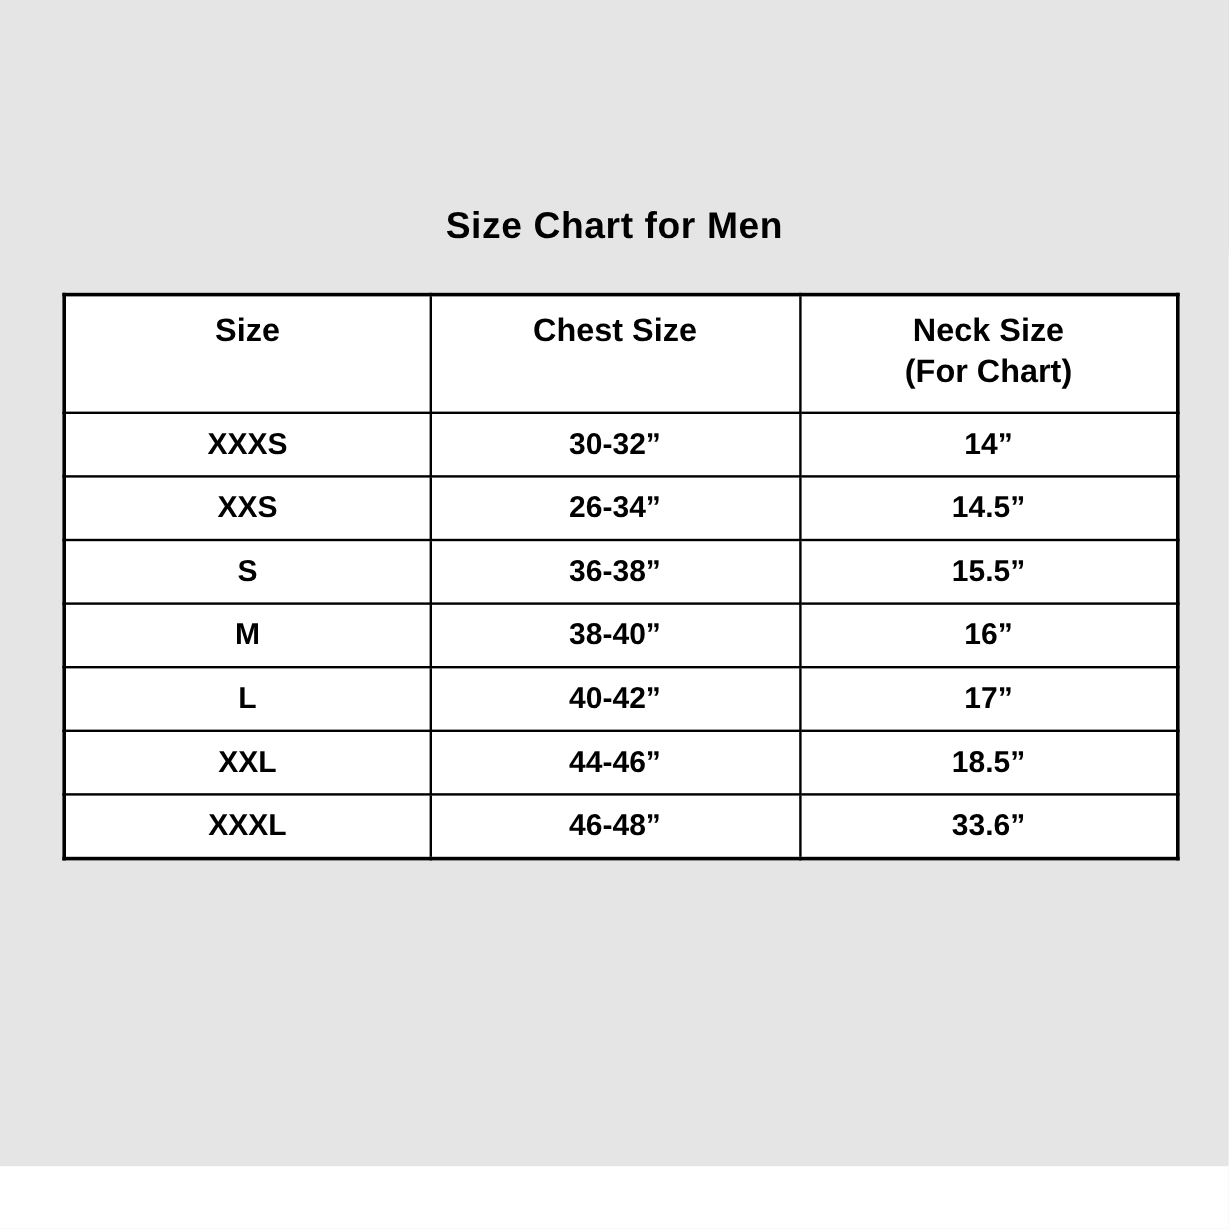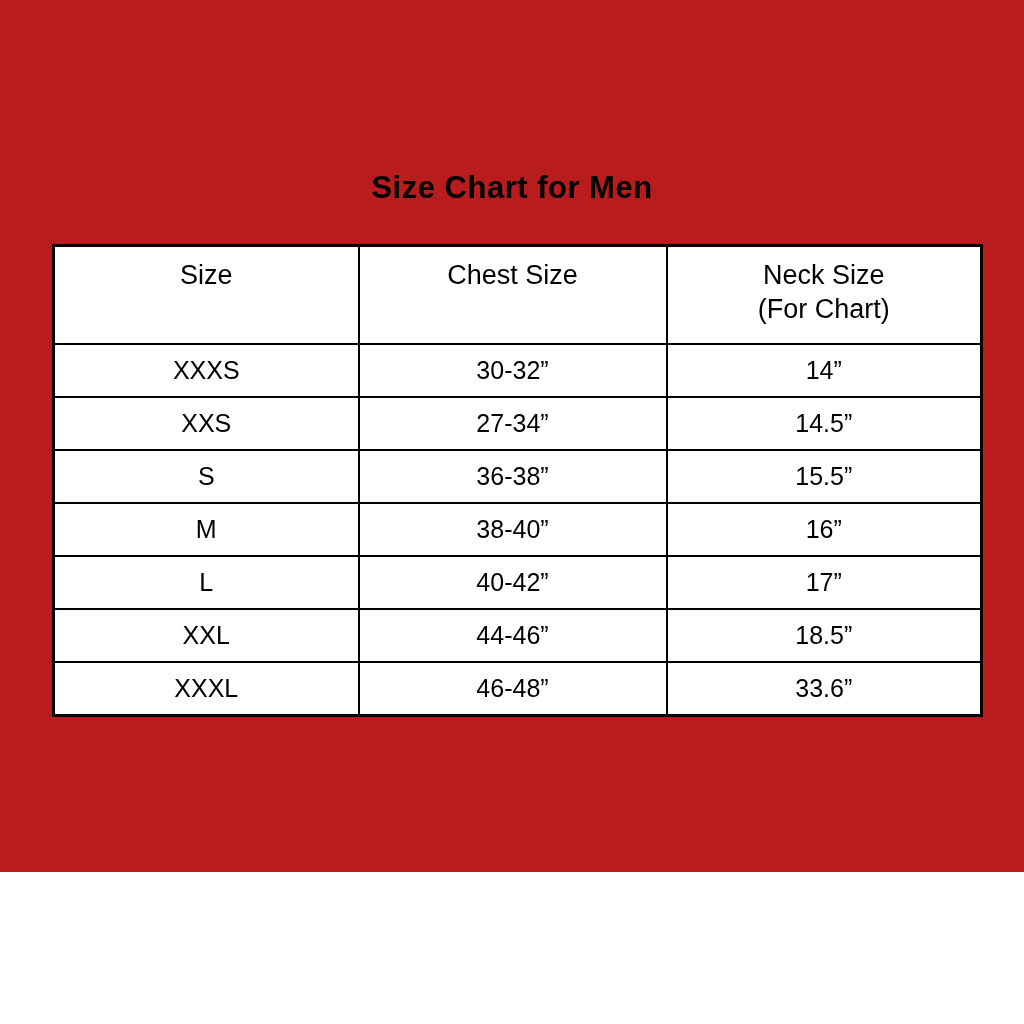--- a/index.html
+++ b/index.html
@@ -5,22 +5,22 @@
   html, body {
     margin: 0;
     padding: 0;
     background: #ffffff;
     font-family: "Liberation Sans", "DejaVu Sans", sans-serif;
     color: #000000;
   }
   .canvas {
     position: relative;
     width: 1024px;
-    height: 872px;
-    background: #b91c1c;
+    height: 972px;
+    background: #e5e5e5;
     overflow: hidden;
   }
   .chart-title {
     position: absolute;
     top: 170px;
     left: 0;
     width: 1024px;
     text-align: center;
     font-size: 31px;
     font-weight: 700;
@@ -33,21 +33,21 @@
     left: 52px;
     width: 928px;
     border-collapse: collapse;
     table-layout: fixed;
     background: #ffffff;
   }
   table.size-table th,
   table.size-table td {
     border: 2px solid #000000;
     text-align: center;
-    font-weight: 400;
+    font-weight: 700;
     padding: 0;
   }
   table.size-table {
     border: 3px solid #000000;
   }
   table.size-table th {
     height: 85px;
     font-size: 27px;
     line-height: 34px;
     vertical-align: top;
@@ -90,21 +90,21 @@
       </tr>
     </thead>
     <tbody>
       <tr>
         <td>XXXS</td>
         <td>30-32”</td>
         <td>14”</td>
       </tr>
       <tr>
         <td>XXS</td>
-        <td>27-34”</td>
+        <td>26-34”</td>
         <td>14.5”</td>
       </tr>
       <tr>
         <td>S</td>
         <td>36-38”</td>
         <td>15.5”</td>
       </tr>
       <tr>
         <td>M</td>
         <td>38-40”</td>

